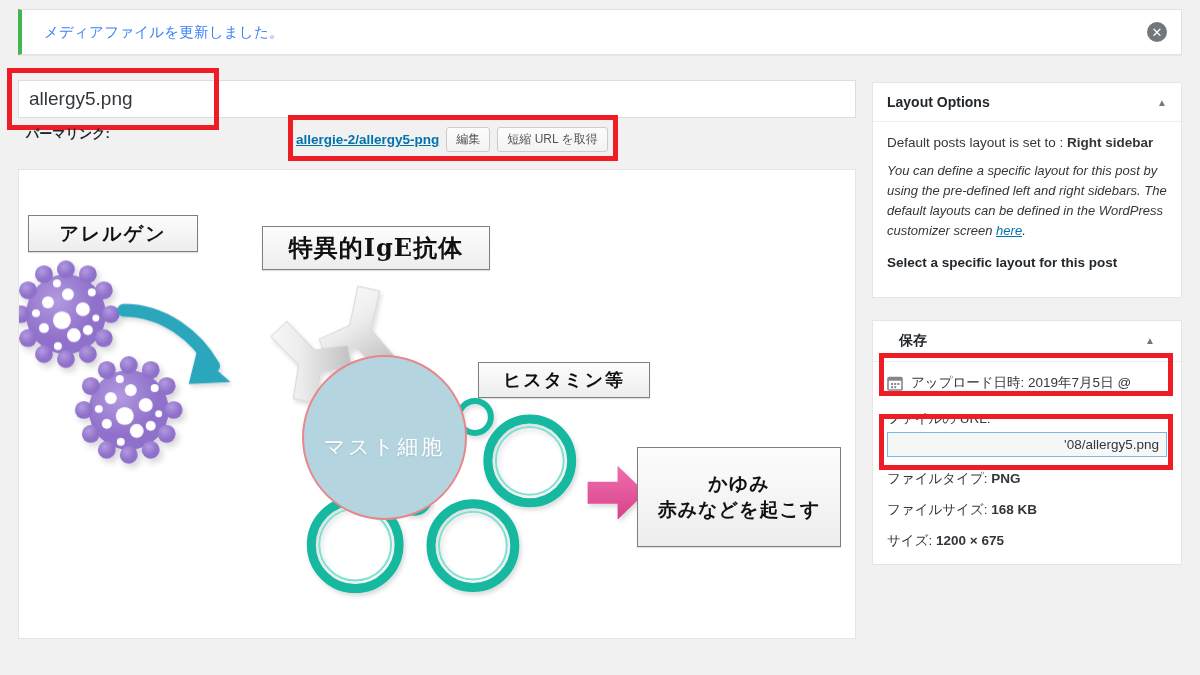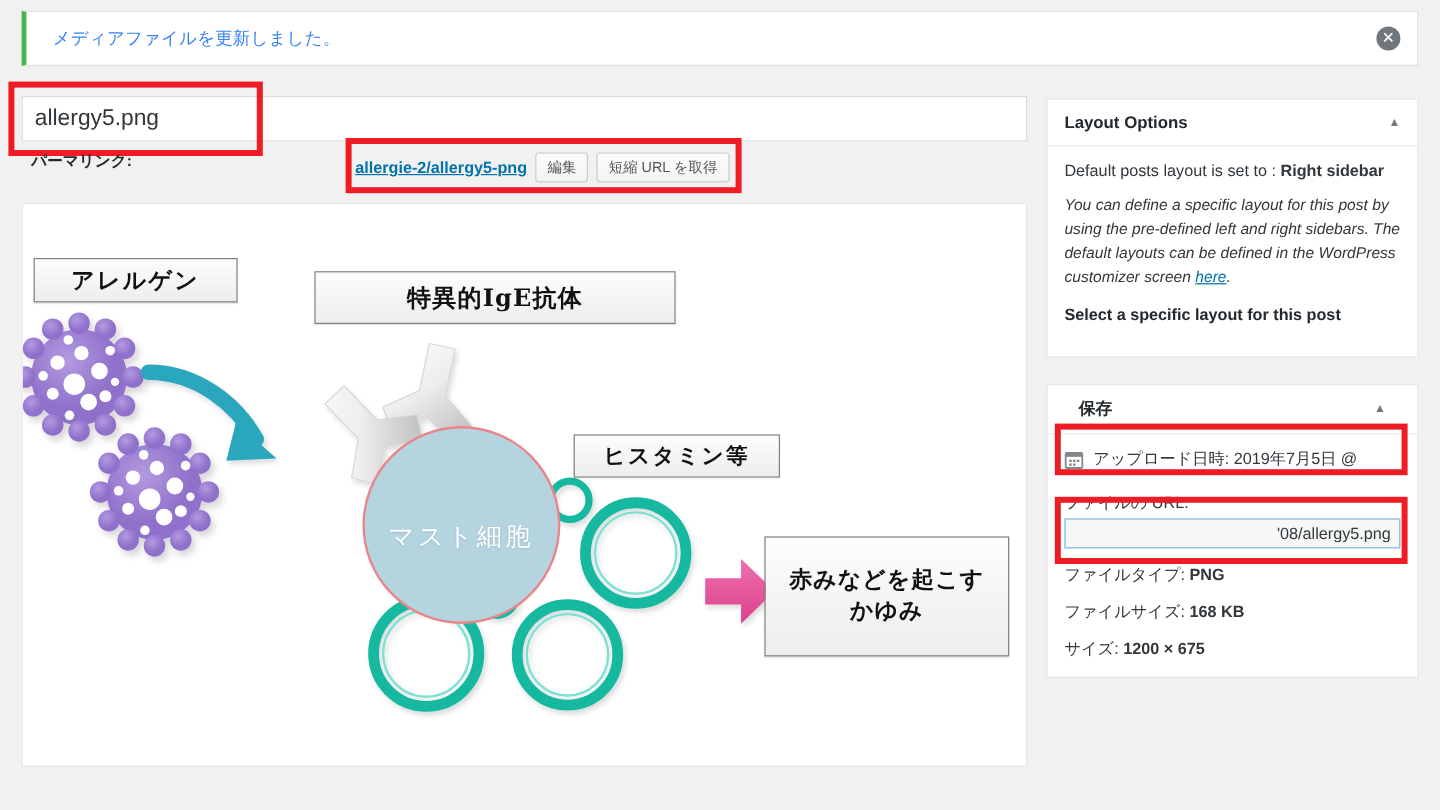--- a/index.html
+++ b/index.html
@@ -93,21 +93,21 @@
     position: absolute;
     background: linear-gradient(#fdfdfd,#ededed);
     border: 1px solid #7f7f7f;
     display: flex; align-items: center; justify-content: center;
     color: #111; font-weight: bold;
     font-family: "DejaVu Serif", "Liberation Serif", serif;
     box-shadow: 0 1px 1px rgba(0,0,0,.12);
     text-align: center;
   }
   #lbl-allergen { left: 9px;  top: 45px;  width: 170px; height: 37px; font-size: 19px; letter-spacing: 2px; }
-  #lbl-ige      { left: 243px; top: 56px; width: 301px; height: 44px; font-size: 20px; letter-spacing: 1px; }
+  #lbl-ige      { left: 243px; top: 56px; width: 228px; height: 44px; font-size: 24px; letter-spacing: 1px; }
   #lbl-hist     { left: 459px; top: 192px; width: 172px; height: 36px; font-size: 18px; letter-spacing: 2px; }
   #lbl-result   { left: 618px; top: 277px; width: 204px; height: 100px; font-size: 19px; line-height: 1.35; letter-spacing: 1px; }
 
   .mastcell {
     position: absolute; left: 283px; top: 185px;
     width: 165px; height: 165px; border-radius: 50%;
     background: #b4d4e0; border: 2px solid #e8868a;
   }
   .mastcell-label {
     position: absolute; left: 0; right: 0; top: 56%;
@@ -244,22 +244,22 @@
 
         <div class="mastcell">
           <div class="mastcell-label">マスト細胞</div>
         </div>
 
         <div class="lbl-box" id="lbl-allergen">アレルゲン</div>
         <div class="lbl-box" id="lbl-ige">特異的IgE抗体</div>
         <div class="lbl-box" id="lbl-hist">ヒスタミン等</div>
         <div class="lbl-box" id="lbl-result">
           <div>
+            <div>かゆみ</div>
             <div>赤みなどを起こす</div>
-            <div>かゆみ</div>
           </div>
         </div>
 
       </div>
     </div>
   </div>
 
   <div style="position:absolute;left:872px;top:82px;width:310px;">
 
     <div style="background:#fff;border:1px solid #e5e5e5;">

